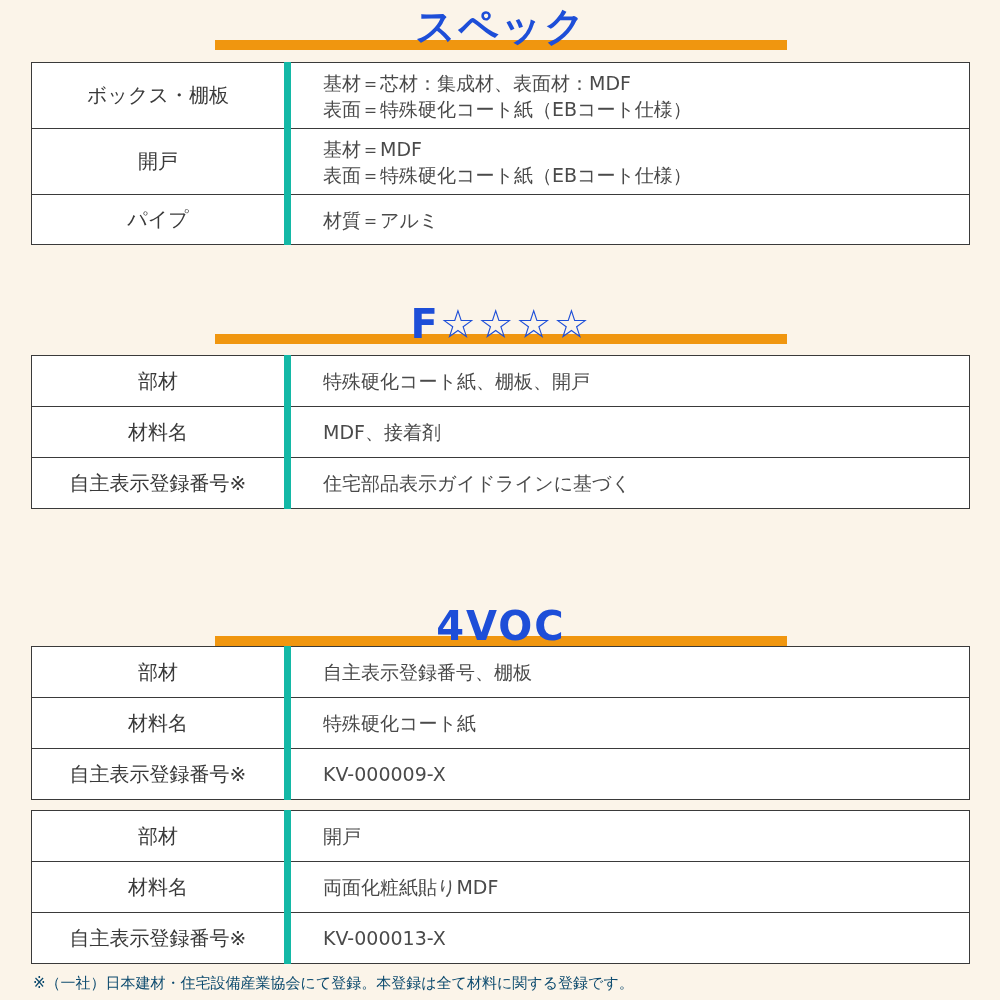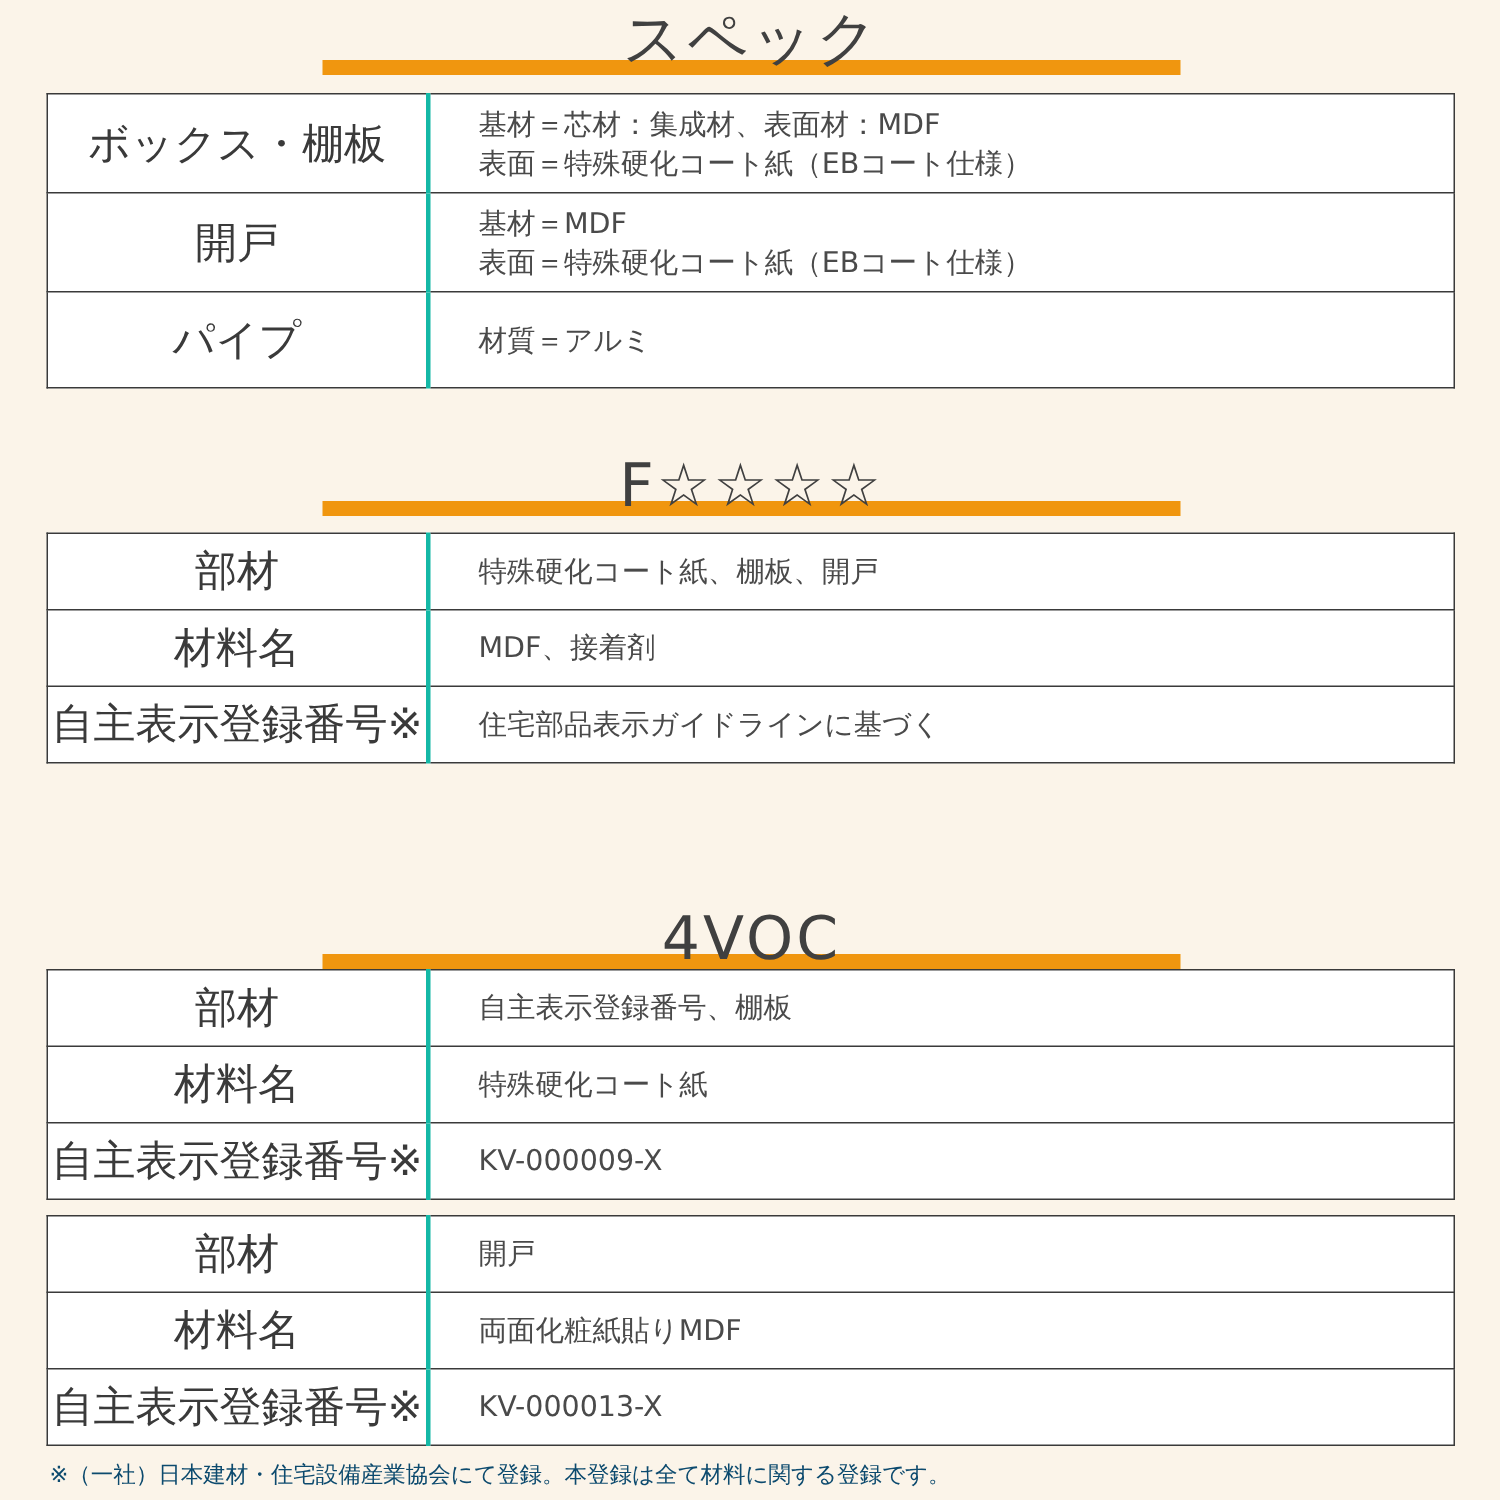--- a/index.html
+++ b/index.html
@@ -7,33 +7,33 @@
     width:1000px; height:1000px; background:#fbf4e9; position:relative; overflow:hidden;
     font-family:"DejaVu Sans", sans-serif; color:#3a3a3a;
   }
   .section-title {
     position:absolute; left:215px; width:572px; text-align:center;
   }
   .section-title .bar {
     position:absolute; left:0; right:0; height:10px; background:#f0960f;
   }
   .section-title .text {
-    position:relative; font-weight:normal; font-size:40px; color:#404040; line-height:44px;
+    position:relative; font-weight:bold; font-size:40px; color:#1d4ed8; line-height:44px;
     letter-spacing:2px;
   }
   table.spec {
     position:absolute; left:31px; width:939px; border-collapse:collapse; background:#fff;
     table-layout:fixed;
   }
   table.spec td {
     border:1px solid #3a3a3a; padding:0; vertical-align:middle;
   }
   table.spec td.label {
-    width:252px; text-align:center; font-size:28px; color:#3a3a3a;
-    border-right:3px solid #14b8a6;
+    width:252px; text-align:center; font-size:20px; color:#3a3a3a;
+    border-right:7px solid #14b8a6;
   }
   table.spec td.value {
     padding-left:32px; font-size:19px; color:#4a4a4a; line-height:26px;
   }
   .note {
     position:absolute; left:33px; top:974px; font-size:15px; color:#0c4a6e;
   }
 </style>
 </head>
 <body>
@@ -51,21 +51,21 @@
       <div>表面＝特殊硬化コート紙（EBコート仕様）</div>
     </td>
   </tr>
   <tr style="height:66px;">
     <td class="label">開戸</td>
     <td class="value">
       <div>基材＝MDF</div>
       <div>表面＝特殊硬化コート紙（EBコート仕様）</div>
     </td>
   </tr>
-  <tr style="height:64px;">
+  <tr style="height:50px;">
     <td class="label">パイプ</td>
     <td class="value">材質＝アルミ</td>
   </tr>
 </tbody>
   </table>
 
 <div class="section-title" style="top:302px;">
   <div class="bar" style="top:32px;"></div>
   <div class="text">F☆☆☆☆</div>
 </div>

